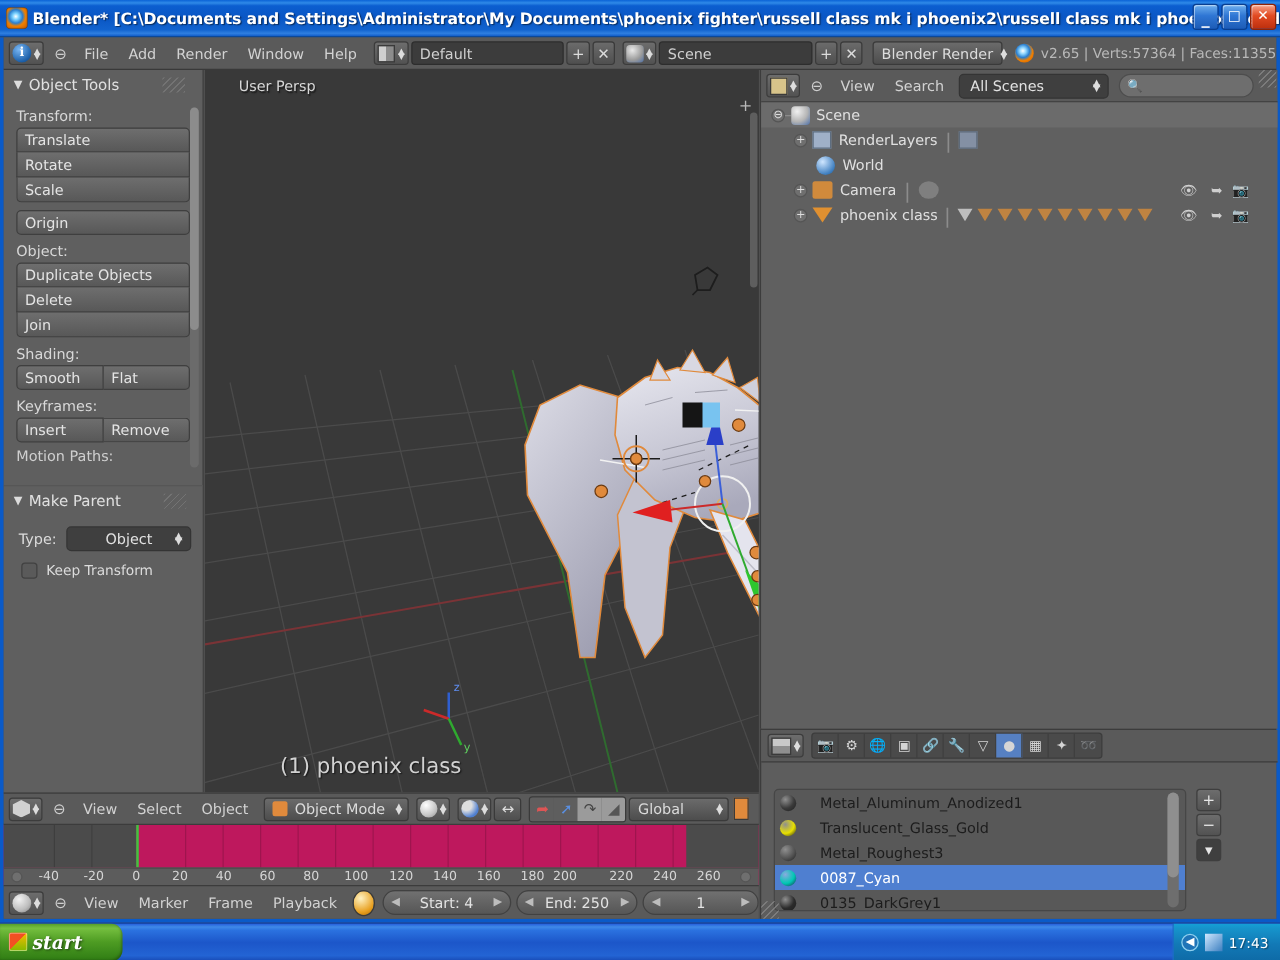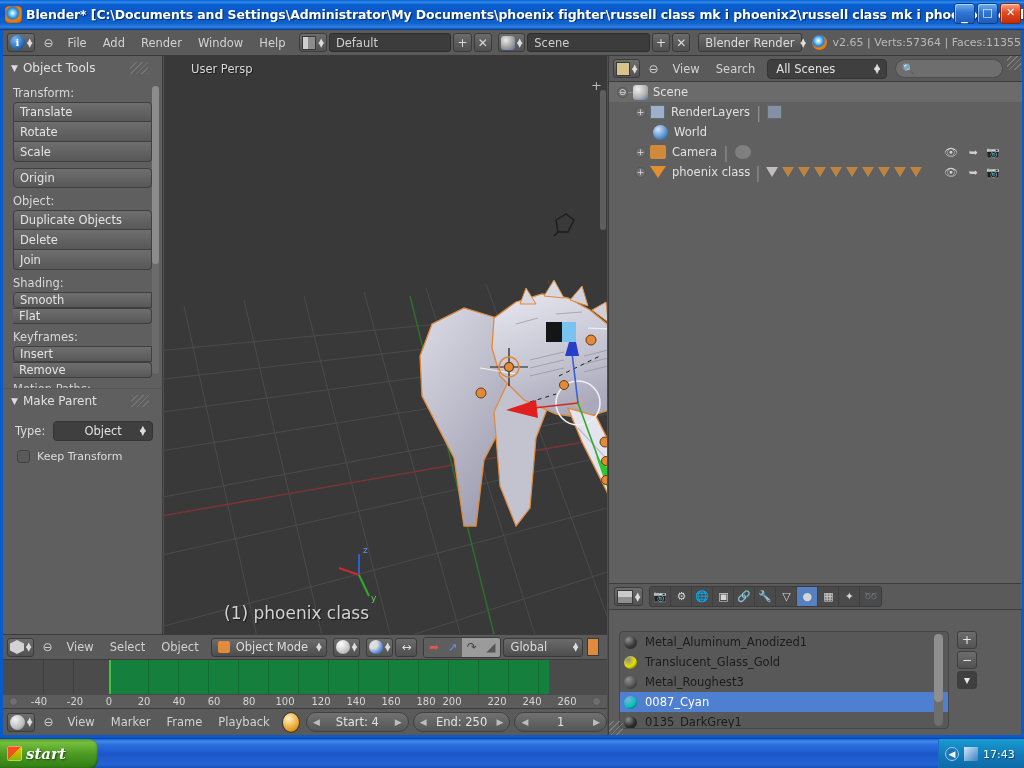--- a/index.html
+++ b/index.html
@@ -125,21 +125,21 @@
     margin: 0 10px 0 10px; height: 20px;
     background: linear-gradient(to bottom, #6e6e6e, #585858);
     border: 1px solid #3f3f3f;
     color: #e4e4e4; font-size: 11.5px;
     display: flex; align-items: center; padding-left: 6px;
   }
   .tbtn.top { border-radius: 4px 4px 0 0; }
   .tbtn.bot { border-radius: 0 0 4px 4px; border-top: none; }
   .tbtn.mid { border-top: none; }
   .tbtn.solo { border-radius: 4px; }
-  .trow { display: flex; margin: 0 10px; flex-direction: column; }
+  .trow { display: flex; margin: 0 10px; }
   .trow .tbtn { margin: 0; flex: 1; }
   .trow .tbtn:first-child { border-radius: 4px 0 0 4px; }
   .trow .tbtn:last-child { border-radius: 0 4px 4px 0; border-left: none; }
   .ts-scroll {
     position: absolute; right: 3px; top: 30px; width: 7px; height: 288px;
     background: #6b6b6b; border-radius: 4px;
   }
   .ts-scroll::after {
     content:''; position: absolute; left:0; top:0; width: 7px; height: 178px;
     background: #8c8c8c; border-radius: 4px;
@@ -178,21 +178,21 @@
   
   .vp-header {
     position: absolute; left: 0; top: 604px; width: 604px; height: 26px;
     background: #5a5a5a; border-top: 1px solid #3c3c3c; border-bottom: 1px solid #3c3c3c;
     display: flex; align-items: center; padding-left: 4px; overflow: hidden;
   }
 
   
   .timeline {
     position: absolute; left: 0; top: 630px; width: 604px; height: 48px;
-    background: #15803d; overflow: hidden;
+    background: #be185d; overflow: hidden;
   }
   .tl-inactive { position: absolute; top: 0; height: 34px; background: #4b4b4b; }
   .tl-vline { position: absolute; top: 0; width: 1px; height: 34px; background: rgba(0,0,0,0.16); }
   .tl-playhead { position: absolute; top: 0; width: 2px; height: 34px; background: #3fc43f; }
   .tl-ruler {
     position: absolute; left: 0; bottom: 0; width: 604px; height: 14px;
     background: #5c5c5c; border-top: 1px solid #4a4a4a;
   }
   .tl-tick { position: absolute; bottom: 1px; color: #d5d5d5; font-size: 10px; transform: translateX(-50%); }
   .tl-arrow { position: absolute; bottom: 2px; width: 9px; height: 9px; border-radius: 50%;
@@ -246,21 +246,21 @@
   .tabstrip { display: flex; background: #4a4a4a; border: 1px solid #3c3c3c; border-radius: 3px; }
   .tab { width: 21px; height: 19px; display: flex; align-items: center; justify-content: center;
     font-size: 11px; color: #d5d5d5; border-right: 1px solid #3f3f3f; }
   .tab:last-child { border-right: none; }
   .tab.active { background: #5680c2; }
   .breadcrumb { display: flex; align-items: center; gap: 5px; padding: 5px 0 0 8px; color: #e0e0e0; font-size: 11.5px; }
   .matlist {
     position: absolute; left: 10px; top: 47px; width: 330px; height: 98px;
     background: #585858; border: 1px solid #464646; border-radius: 4px; overflow: hidden;
   }
-  .matrow { height: 20px; display: flex; align-items: center; gap: 8px; padding-left: 4px; }
+  .matrow { height: 20px; display: flex; align-items: center; gap: 19px; padding-left: 4px; }
   .matrow.sel { background: #4f7fd0; }
   .matrow .mname { color: #1c1c1c; font-size: 11.5px; }
   .matrow.sel .mname { color: #fff; }
   .sphere { width: 13px; height: 13px; border-radius: 50%; flex: none; }
   .ml-scroll { position: absolute; right: 3px; top: 3px; width: 9px; height: 92px; background: #6e6e6e; border-radius: 5px; }
   .ml-scroll::after { content:''; position:absolute; left:0; top:0; width:9px; height:68px; background:#8f8f8f; border-radius:5px; }
   .pm-btns { position: absolute; left: 348px; top: 47px; display: flex; flex-direction: column; gap: 2px; }
   .pm-btn { width: 20px; height: 18px; background: linear-gradient(to bottom,#6d6d6d,#525252);
     border: 1px solid #3e3e3e; border-radius: 3px; color: #e6e6e6; font-size: 12px;
     display: flex; align-items: center; justify-content: center; }

